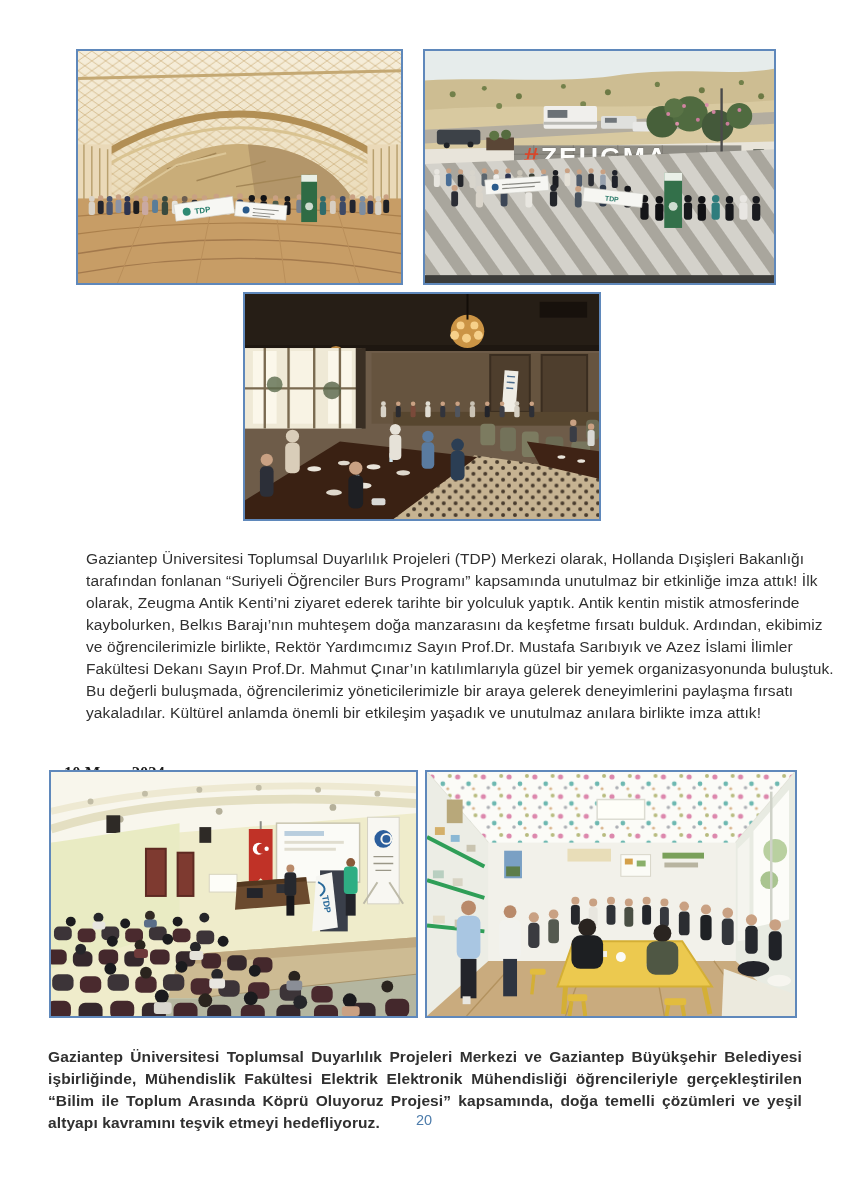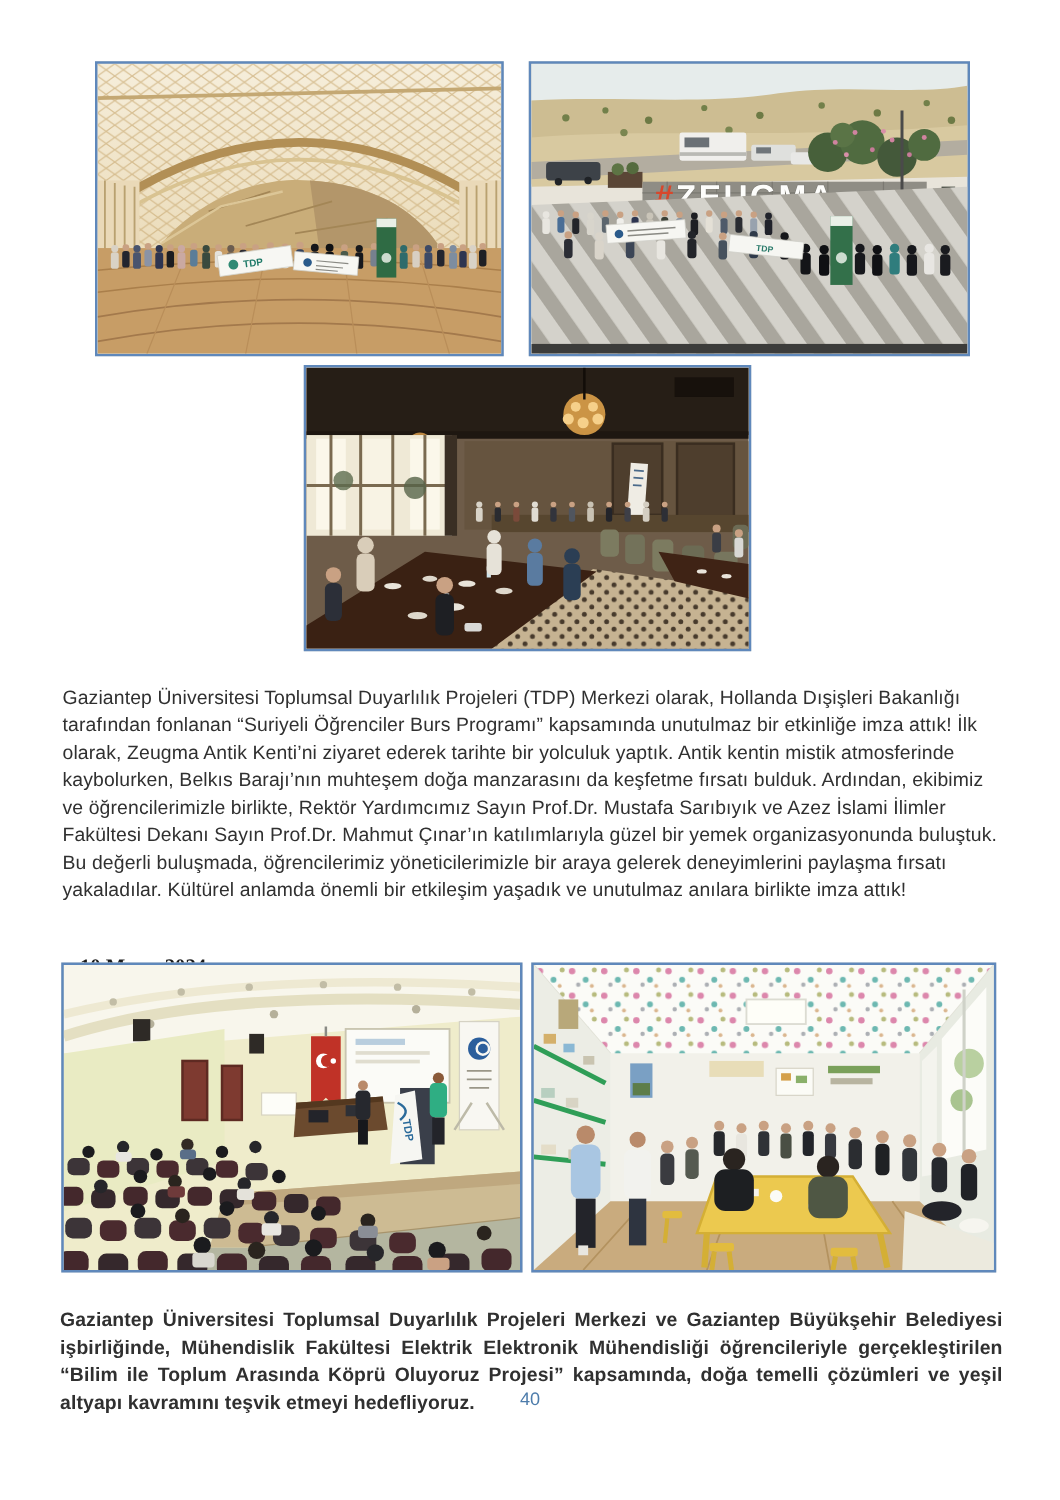--- a/index.html
+++ b/index.html
@@ -9,21 +9,21 @@
   }
   .photo{
     position:absolute;border:2px solid #5f88bb;box-sizing:border-box;
     overflow:hidden;background:#e8e4da;
   }
   .photo svg{display:block;width:100%;height:100%;}
   .para{
     position:absolute;color:#303030;font-size:15.5px;line-height:22px;
     letter-spacing:0.1px;
   }
-  .para-left{text-align:left;}
+  .para-left{text-align:left;margin-left:36px;}
   .para-justify{text-align:justify;font-weight:bold;}
   .date-heading{
     position:absolute;font-family:"Liberation Serif",serif;font-weight:bold;
     font-size:16.5px;color:#1b1b1b;text-decoration:underline;
   }
   .page-number{
     position:absolute;left:0;right:0;text-align:center;
     color:#4d7cab;font-size:14.5px;
   }
 </style>
@@ -633,15 +633,15 @@
       <g>
         <polygon points="300,200 372,226 372,248 298,248" fill="#eceade"></polygon>
         <ellipse cx="330" cy="200" rx="16" ry="8" fill="#23242a"></ellipse>
         <ellipse cx="356" cy="212" rx="12" ry="6" fill="#f6f5ef"></ellipse>
       </g>
     </svg>
   </div>
 
   <p class="para para-justify" style="left:48px;top:1030px;width:754px;">Gaziantep Üniversitesi Toplumsal Duyarlılık Projeleri Merkezi ve Gaziantep Büyükşehir Belediyesi işbirliğinde, Mühendislik Fakültesi Elektrik Elektronik Mühendisliği öğrencileriyle gerçekleştirilen “Bilim ile Toplum Arasında Köprü Oluyoruz Projesi” kapsamında, doğa temelli çözümleri ve yeşil altyapı kavramını teşvik etmeyi hedefliyoruz.</p>
 
-  <div class="page-number" style="top:1112px;">40</div>
+  <div class="page-number" style="top:1112px;">20</div>
 
 </div>
 
 </body></html>

